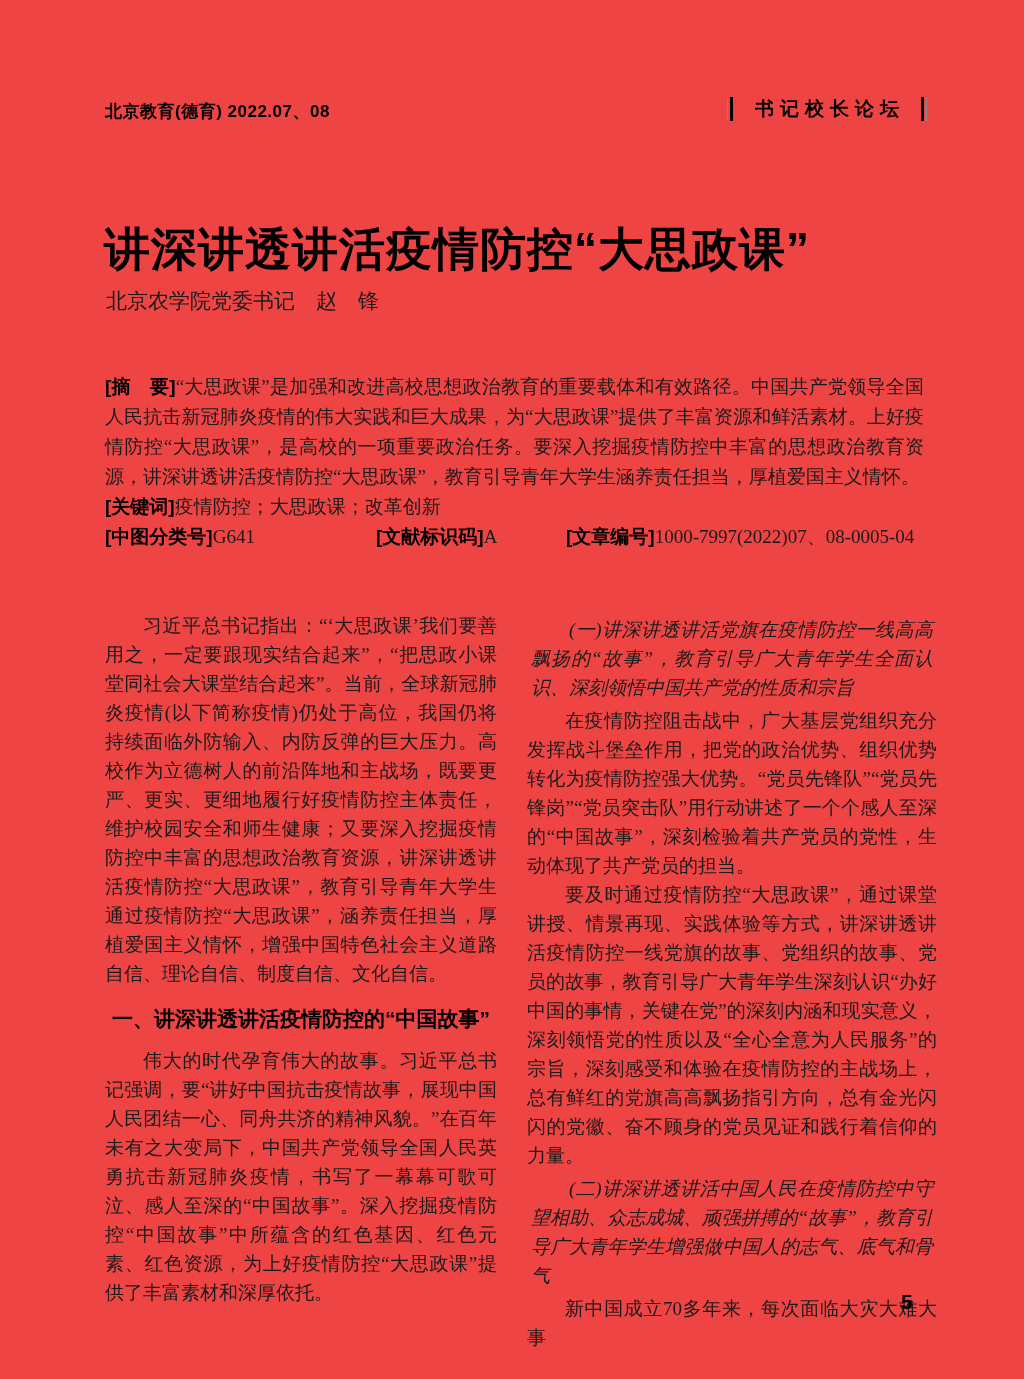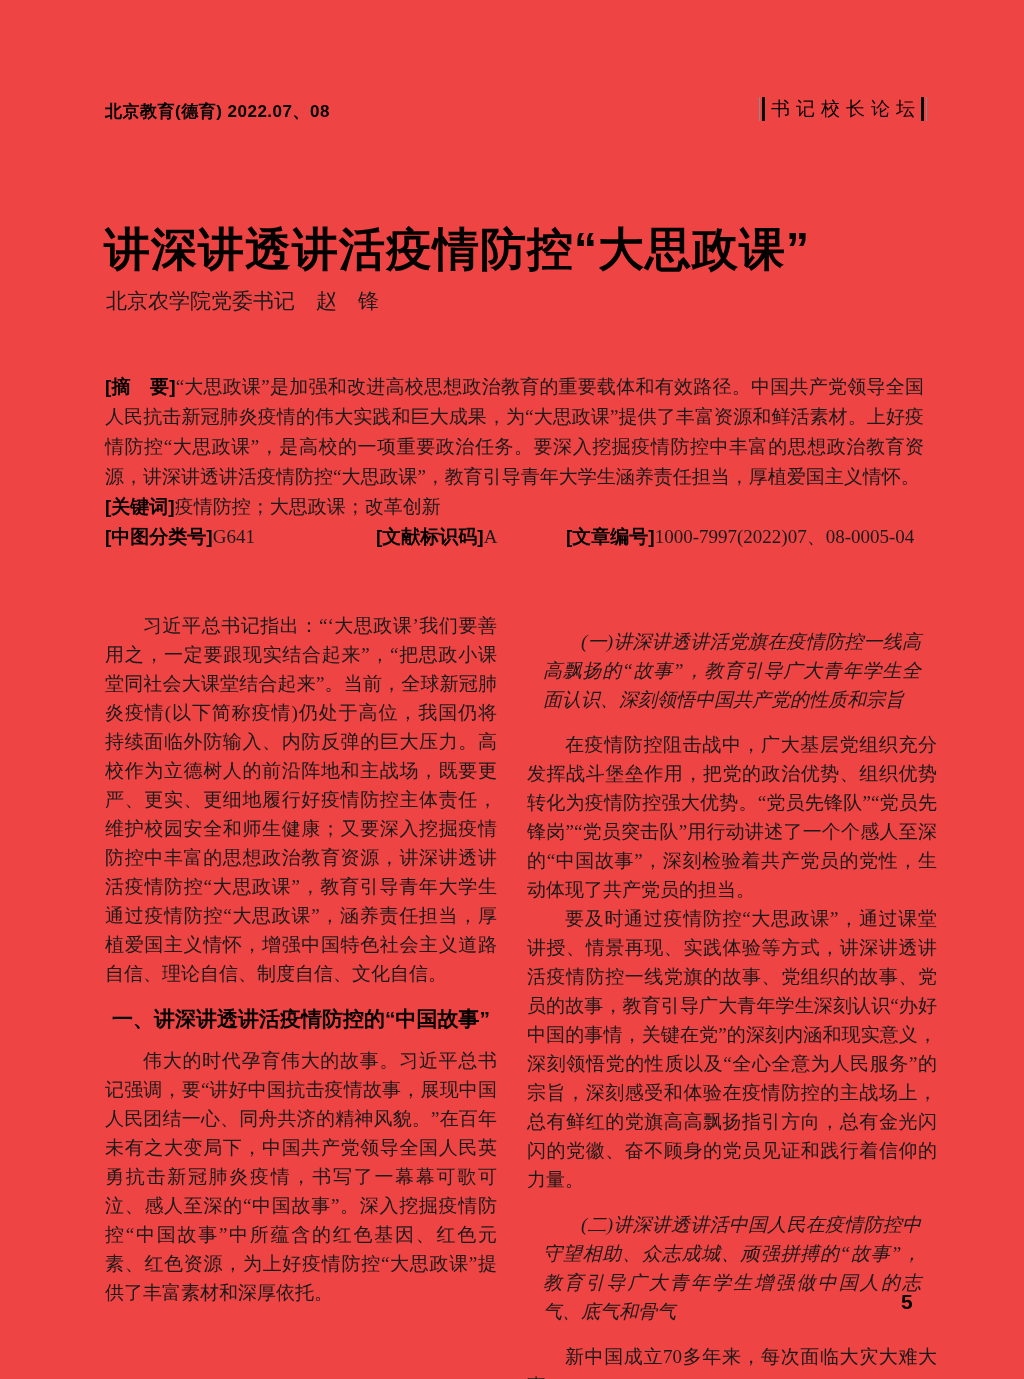--- a/index.html
+++ b/index.html
@@ -13,23 +13,23 @@
   }
 
   
   .hdr-left {
     position: absolute; left: 105px; top: 100px;
     font-family: "Liberation Sans", "DejaVu Sans", sans-serif;
     font-weight: 700; font-size: 17px; letter-spacing: 0.5px; color: #000;
   }
   .hdr-right {
     position: absolute; right: 97px; top: 96px;
-    display: flex; align-items: center; gap: 6px;
+    display: flex; align-items: center; gap: 22px;
     font-family: "Liberation Sans", "DejaVu Sans", sans-serif;
-    font-weight: 400; font-size: 19px; color: #000;
+    font-weight: 700; font-size: 19px; color: #000;
   }
   .hdr-right .col-label { letter-spacing: 6px; margin-right: -6px; }
   .dbar { display: inline-flex; gap: 2px; align-items: center; }
   .dbar i { display: block; height: 24px; }
   .dbar-left  i:first-child { width: 1px; background: #8a8a8a; }
   .dbar-left  i:last-child  { width: 3px; background: #000; }
   .dbar-right i:first-child { width: 3px; background: #000; }
   .dbar-right i:last-child  { width: 1px; background: #8a8a8a; }
 
   
@@ -69,21 +69,21 @@
     font-size: 19px; line-height: 29px; text-align: justify; color: #1a1a1a;
   }
   .col-left  { width: 392px; flex: 0 0 392px; }
   .col-right { width: 410px; flex: 0 0 410px; }
   .body-p { margin: 0; text-indent: 2em; }
   .section-title {
     font-family: "Liberation Sans", "DejaVu Sans", sans-serif;
     font-weight: 700; font-size: 21px; color: #000;
     text-align: center; text-indent: 0; margin: 16px 0 13px 0;
   }
-  .subhead { margin: 16px; text-indent: 2em; font-style: italic; }
+  .subhead { margin: 4px; text-indent: 2em; font-style: italic; }
 
   
   .page-num {
     position: absolute; left: 901px; top: 1290px;
     font-family: "Liberation Sans", "DejaVu Sans", sans-serif;
     font-weight: 700; font-size: 21px; color: #000;
   }
 </style>
 </head>
 <body>

